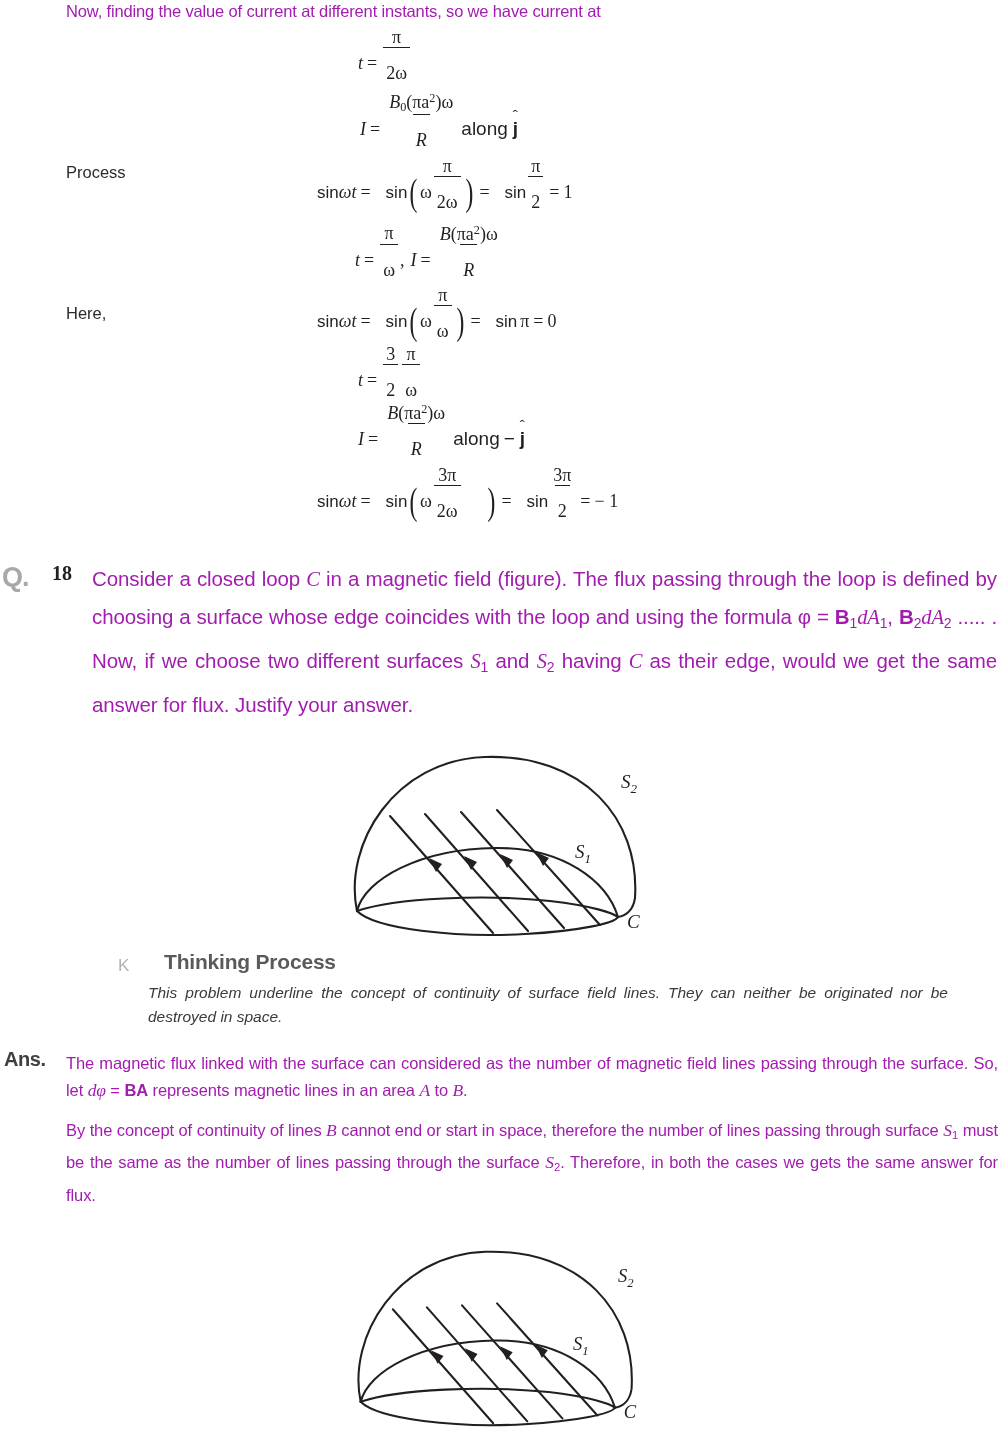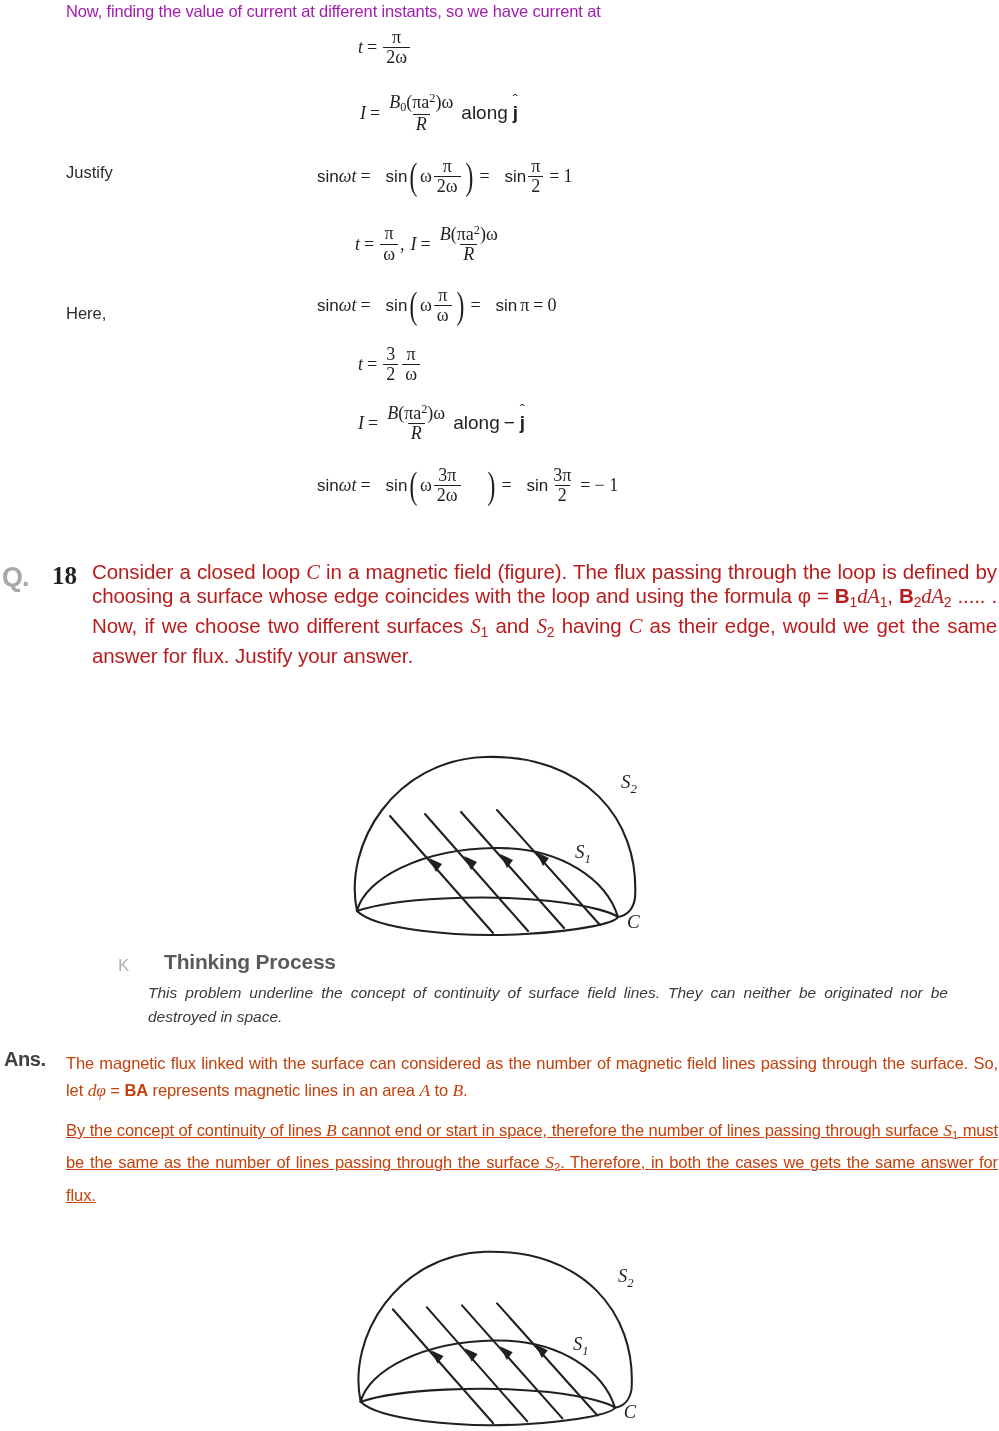--- a/index.html
+++ b/index.html
@@ -46,21 +46,21 @@
   .frac {
     display: inline-flex;
     flex-direction: column;
     align-items: center;
     justify-content: center;
     vertical-align: middle;
     margin: 0 2px;
     line-height: 1.08;
   }
   .frac > .num { padding: 0 3px; }
-  .frac > .den { padding: 0 3px; border-top: 1.2px solid #231f20; }
+  .frac > .den { padding: 16px 3px; border-top: 1.2px solid #231f20; }
   .mi { font-style: italic; }
   .mup { font-style: normal; }
   .op { margin: 0 4px; }
   .bigparen {
     display: inline-block;
     font-size: 38px;
     line-height: 0.82;
     font-weight: 300;
     transform: scaleX(0.62);
     color: #231f20;
@@ -97,31 +97,31 @@
     font-weight: bold;
     font-size: 27px;
     color: #a8a8a8;
     letter-spacing: -1px;
   }
   .qnum {
     position: absolute;
     left: 52px; top: 4px;
     font-family: "Liberation Serif", serif;
     font-weight: bold;
-    font-size: 25px;
+    font-size: 20px;
     color: #231f20;
   }
   .qtext {
     position: absolute;
     left: 92px; top: 2px;
     width: 905px;
     font-size: 20.5px;
-    line-height: 23px;
+    line-height: 37px;
     text-align: justify;
-    color: #b91c1c;
+    color: #a21caf;
     letter-spacing: -0.1px;
   }
 
   
   .figure { left: 335px; }
   .fig1 { top: 748px; }
   .fig2 { top: 1243px; }
 
   
   .tp-wrap { left: 0; top: 950px; width: 999px; }
@@ -163,25 +163,25 @@
     font-size: 20px;
     color: #404040;
     letter-spacing: -0.4px;
   }
   .ans-body {
     position: absolute;
     left: 66px; top: 2px;
     width: 932px;
     font-size: 16.5px;
     line-height: 27px;
-    color: #c2410c;
+    color: #a21caf;
     letter-spacing: -0.1px;
   }
   .ans-body p { margin: 0 0 13px 0; text-align: justify; }
-  .ans-body p:last-child { margin-bottom: 4px; text-decoration: underline; }
+  .ans-body p:last-child { margin-bottom: 4px; }
   .nowrapi { font-family: "Liberation Serif", serif; font-style: italic; font-size: 17.5px;}
 </style>
 </head>
 <body>
 
 <div class="abs intro">Now, finding the value of current at different instants, so we have current at</div>
 
 <div class="abs eq" style="left:358px; top:28px;">
   <span class="mi">t</span>
   <span class="op">=</span>
@@ -195,21 +195,21 @@
   <span class="mi">I</span>
   <span class="op">=</span>
   <span class="frac">
     <span class="num"><span class="mi">B</span><sub>0</sub><span class="mup">(πa</span><sup>2</sup><span class="mup">)ω</span></span>
     <span class="den mi">R</span>
   </span>
   <span class="sans-word">along</span>
   <span class="sans-word jhat">j</span>
 </div>
 
-<div class="abs lead" style="left:66px; top:163px;">Justify</div>
+<div class="abs lead" style="left:66px; top:163px;">Process</div>
 <div class="abs eq" style="left:306px; top:157px;">
   <span class="sinword">sin</span>
     <span class="mi">ωt</span>
   <span class="op">=</span>
   <span class="sinword">sin</span>
   <span class="bigparen">(</span>
   <span class="mup">ω</span>
   <span class="frac">
     <span class="num mup">π</span>
     <span class="den mup">2ω</span>

